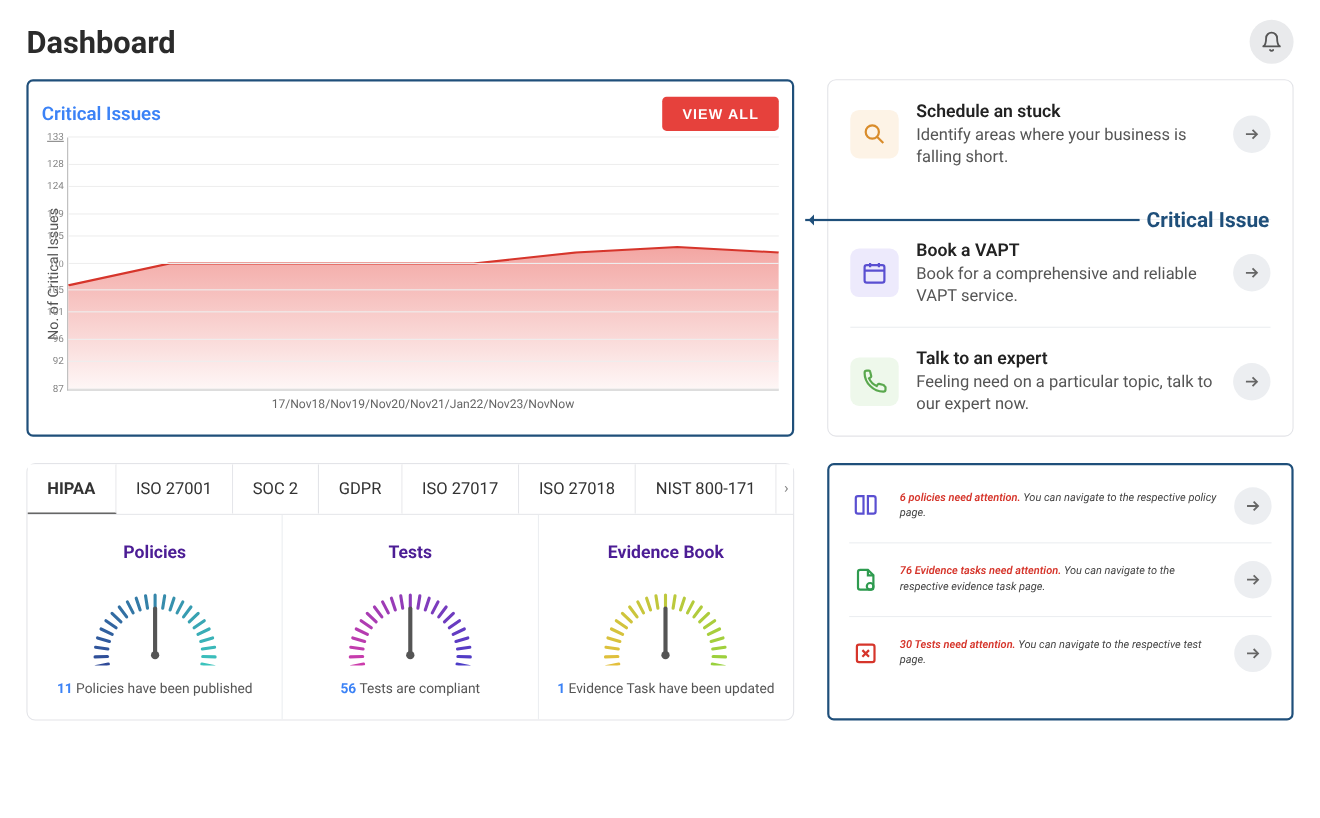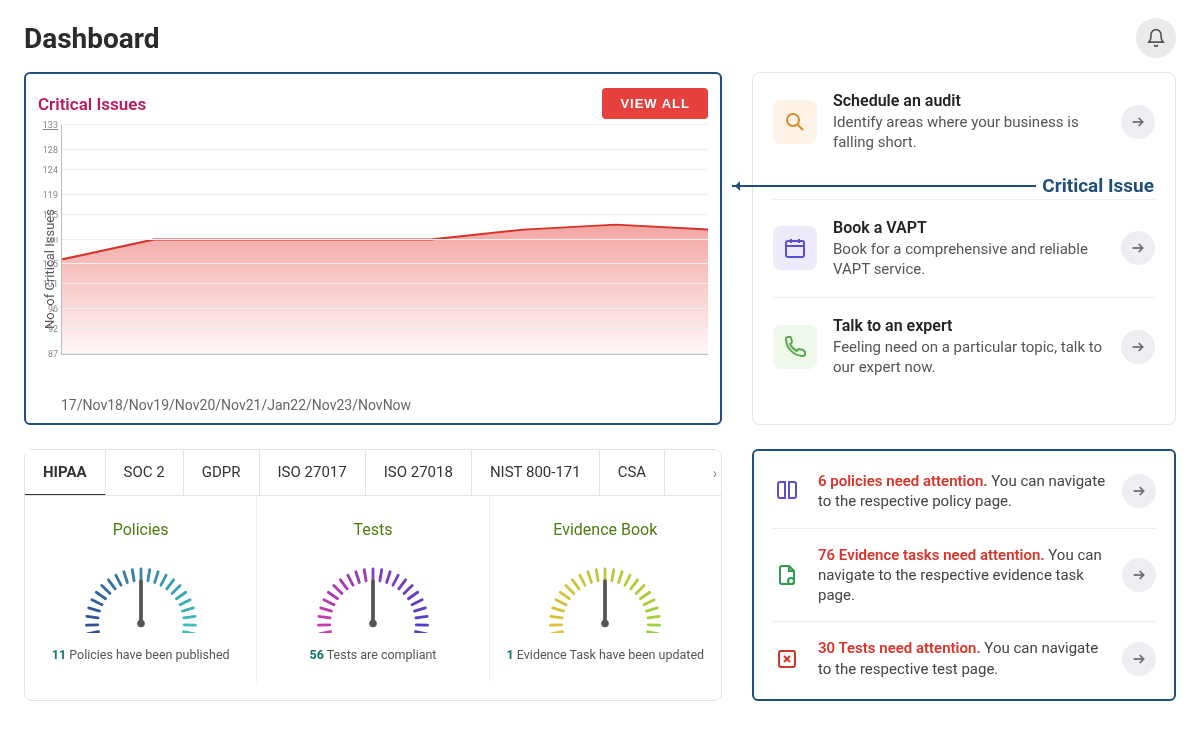--- a/index.html
+++ b/index.html
@@ -24,46 +24,46 @@
     position: relative;
   }
   
   .critical-card {
     border: 2px solid #1f4f7a;
     border-radius: 6px;
     padding: 14px 12px 10px 12px;
     background: #fff;
   }
   .critical-head { display:flex; align-items:center; justify-content:space-between; margin-bottom:6px;}
-  .critical-head h3 { font-size:17px; font-weight:600; color:#be185d; }
+  .critical-head h3 { font-size:17px; font-weight:600; color:#3b82f6; }
   .view-all {
     background:#e6413c; color:#fff; border:none; border-radius:4px;
     padding:8px 18px; font-weight:700; letter-spacing:1px; font-size:13px; cursor:pointer;margin-left:12px;
   }
 
   .chart-body { display:flex; }
   .ylabel {
     writing-mode: vertical-rl; transform: rotate(180deg);
     font-size:13px; color:#555; text-align:center; padding:0 4px;
   }
   .plot-wrap { flex:1; }
   .plot {
     position:relative; width:100%; height:230px;
     border-left:1px solid #bbb; border-bottom:1px solid #bbb;
   }
   .yticks { position:absolute; left:-28px; top:0; bottom:0; }
   .ytick { position:absolute; left:0; font-size:9px; color:#888; transform:translateY(50%); width:24px; text-align:right;}
   .grid-line { position:absolute; left:0; right:0; height:1px; background:#eee; }
   .area-svg { position:absolute; inset:0; width:100%; height:100%; }
-  .xaxis { display:flex; justify-content:flex-start; padding:6px 0 0 0; font-size:14px; color:#666;margin-top:36px; }
+  .xaxis { display:flex; justify-content:center; padding:6px 0 0 0; font-size:11px; color:#666; }
 
   
   .critical-callout {
     position:absolute;
-    left:708px; right:22px; top:102px;
+    left:708px; right:22px; top:116px;
     display:flex; align-items:center; 
     pointer-events:none;
   }
   .critical-callout .line { flex:1; height:0; border-top:2px solid #1f4f7a; position:relative;}
   .critical-callout .line::before{
     content:""; position:absolute; left:-2px; top:-6px;
     border:5px solid transparent; border-right-color:#1f4f7a;
   }
   .critical-callout span { color:#1f4f7a; font-weight:700; font-size:19px; white-space:nowrap; padding-left:6px;}
 
@@ -112,35 +112,35 @@
     position:absolute; right:4px; top:50%; transform:translateY(-50%);
     color:#888; font-size:14px;
   }
 
   .gauge-row { display:flex; }
   .gauge-col {
     flex:1; padding:24px 10px 20px; text-align:center;
     border-right:1px solid #eceef1;
   }
   .gauge-col:last-child { border-right:none; }
-  .gauge-col h5 { font-size:16px; font-weight:400; color:#4d7c0f; margin-bottom:14px;}
+  .gauge-col h5 { font-size:16px; font-weight:700; color:#4c1d95; margin-bottom:14px;}
   .gauge-svg { width:140px; height:80px; display:block; margin:0 auto 14px; }
   .gauge-caption { font-size:12.5px; color:#555; }
-  .gauge-caption b { color:#0f766e; font-weight:700; }
+  .gauge-caption b { color:#3b82f6; font-weight:700; }
 
   
   .attn-card {
     margin-top:24px;
     border:2px solid #1f4f7a; border-radius:6px;
     background:#fff; padding:4px 18px;
   }
   .attn-row { display:flex; align-items:center; gap:16px; padding:16px 0; border-top:1px solid #eceef1;}
   .attn-row:first-child { border-top:none; }
   .attn-icon { width:30px; flex-shrink:0; display:flex; align-items:center; justify-content:center;}
-  .attn-text { font-size:15px; color:#444; line-height:1.35; }
+  .attn-text { font-size:10px; color:#444; line-height:1.35;font-style:italic; }
   .attn-text .lead { color:#d6352b; font-weight:600; }
 </style>
 </head>
 <body>
 
 <div class="top-row">
   <h1>Dashboard</h1>
   <div class="bell-wrap">
     <svg width="20" height="20" viewBox="0 0 24 24" fill="none" stroke="#555" stroke-width="2" stroke-linecap="round" stroke-linejoin="round">
         <path d="M18 8a6 6 0 10-12 0c0 7-3 9-3 9h18s-3-2-3-9"></path>
@@ -211,21 +211,21 @@
 
   <div class="actions-card" id="actions-card">
       <div class="action-row">
         <div class="icon-tile orange">
           <svg width="24" height="24" viewBox="0 0 24 24" fill="none" stroke="#d98c2b" stroke-width="2">
             <circle cx="10" cy="10" r="6"></circle>
             <line x1="20" y1="20" x2="14.5" y2="14.5"></line>
           </svg>
         </div>
         <div class="action-text">
-          <h4>Schedule an audit</h4>
+          <h4>Schedule an stuck</h4>
           <p>Identify areas where your business is falling short.</p>
         </div>
         <button class="go-btn">
           <svg width="16" height="16" viewBox="0 0 24 24" fill="none" stroke="#666" stroke-width="2.5">
             <line x1="4" y1="12" x2="18" y2="12"></line>
             <polyline points="13 6 19 12 13 18"></polyline>
           </svg>
         </button>
       </div>
       <div class="action-row">
@@ -268,20 +268,21 @@
     </div>
 
   <div class="critical-callout">
     <div class="line"></div>
     <span>Critical Issue</span>
   </div>
 
   <div class="gauges-card">
     <div class="tabs" id="tabs">
         <div class="tab active">HIPAA</div>
+        <div class="tab">ISO 27001</div>
         <div class="tab">SOC 2</div>
         <div class="tab">GDPR</div>
         <div class="tab">ISO 27017</div>
         <div class="tab">ISO 27018</div>
         <div class="tab">NIST 800-171</div>
         <div class="tab">CSA</div>
         <span class="more">›</span>
       </div>
     <div class="gauge-row" id="gauge-row">
         <div class="gauge-col">

